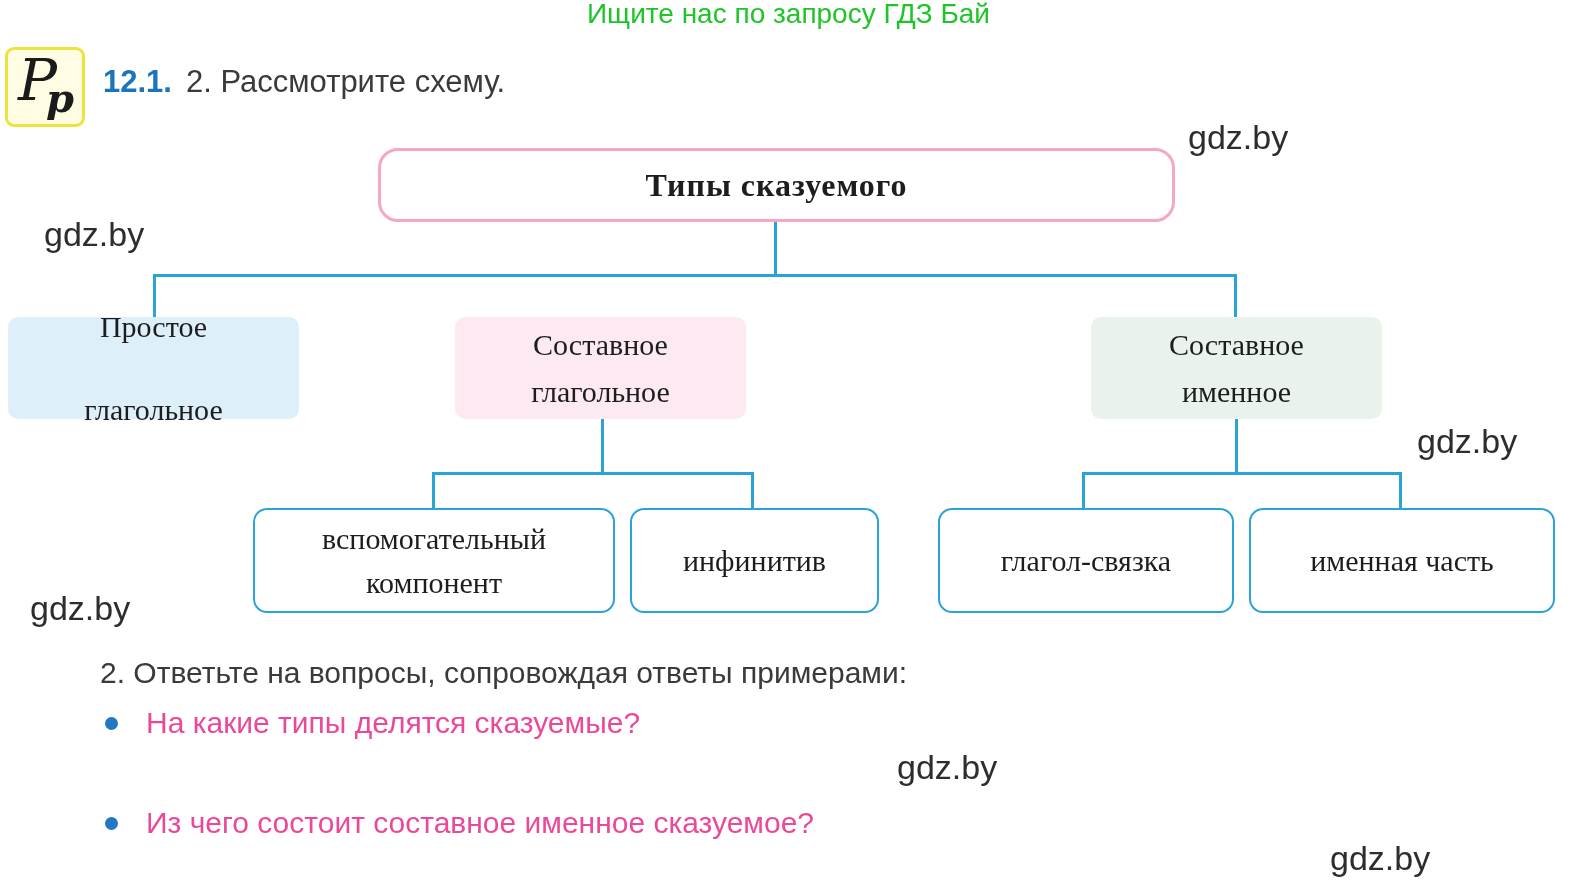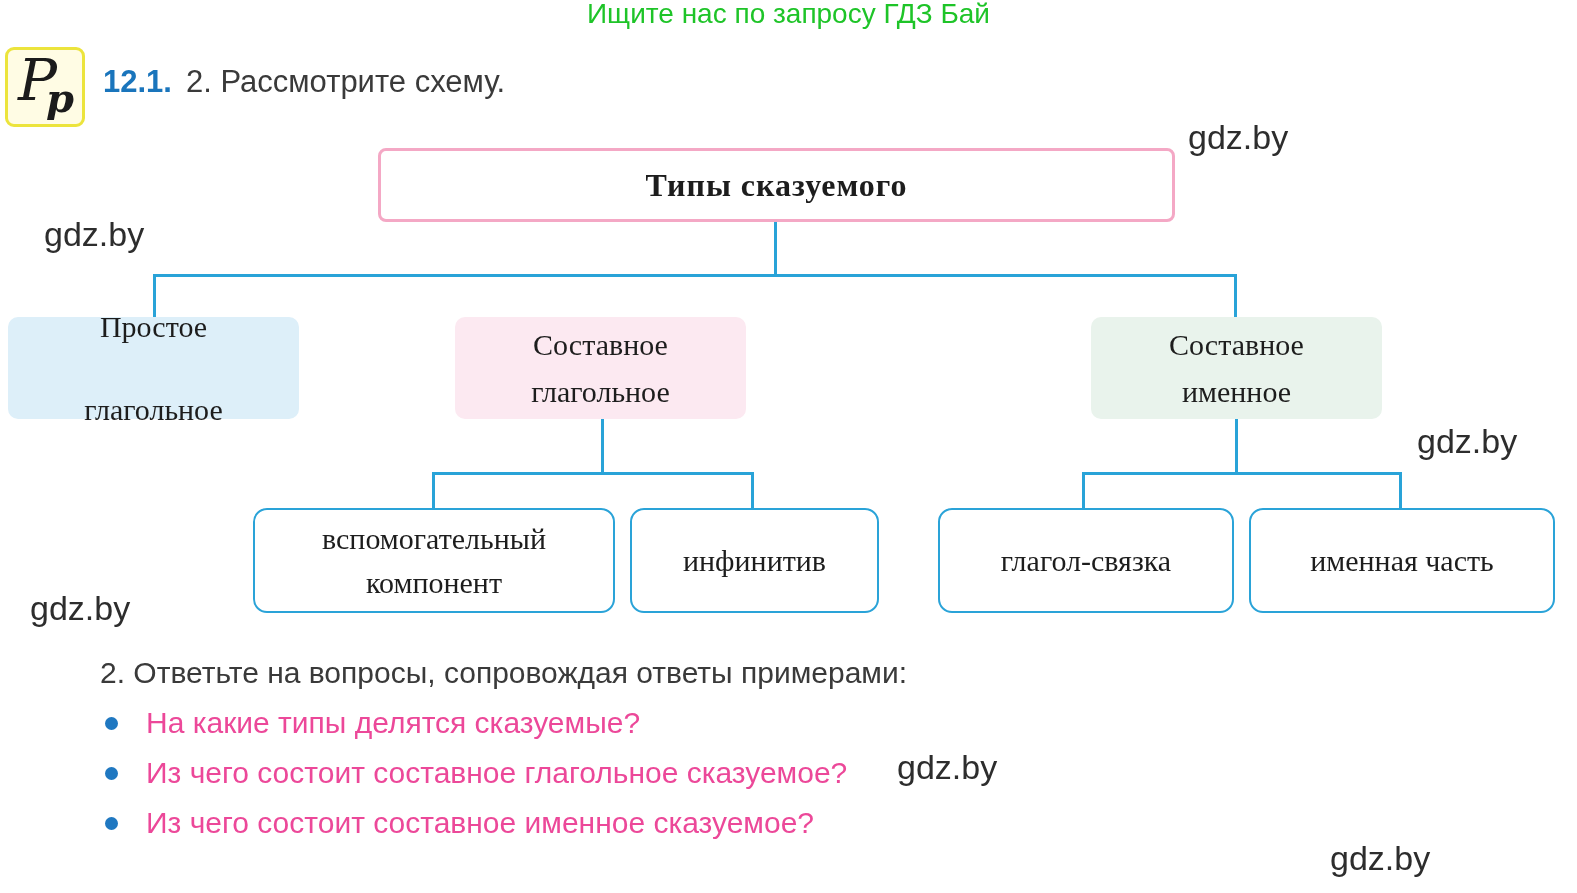--- a/index.html
+++ b/index.html
@@ -20,21 +20,21 @@
   .heading .num{color:#1a75bc;font-weight:700;text-align:right;}
 
   
   .wm{position:absolute;color:#2d2d2d;font-size:34px;margin-top:38px;}
 
   
   .dbox{position:absolute;display:flex;flex-direction:column;justify-content:center;
         align-items:center;text-align:center;
         font-family:"Liberation Serif","DejaVu Serif",serif;color:#1d1d1d;}
   .root-box{left:378px;top:148px;width:791px;height:68px;background:#fff;
-        border:3px solid #f4a8c5;border-radius:8px;font-size:32px;font-weight:700;
+        border:3px solid #f4a8c5;border-radius:20px;font-size:32px;font-weight:700;
         letter-spacing:1px;}
   .lvl1{width:291px;height:102px;border-radius:10px;font-size:30px;line-height:47px;}
   .box-blue {left:8px;   top:317px;background:#ddeff9;gap:36px;}
   .box-pink {left:455px; top:317px;background:#fce9f1;}
   .box-green{left:1091px;top:317px;background:#e9f3ec;}
   .lvl2{height:101px;background:#fff;border:2px solid #2aa3d8;border-radius:14px;
         font-size:30px;line-height:44px;}
   .box-aux {left:253px; top:508px;width:358px;}
   .box-inf {left:630px; top:508px;width:245px;}
   .box-link{left:938px; top:508px;width:292px;}
@@ -122,23 +122,19 @@
   <div class="dbox lvl2 box-nom">
     <span>именная часть</span>
   </div>
 
   <div class="task2-intro">2. Ответьте на вопросы, сопровождая ответы примерами:</div>
 
   <div class="q-row" style="top:706px">
     <span class="bullet"></span>
     <span>На какие типы делятся сказуемые?</span>
   </div>
-  <div class="q-row" style="top:756px">
-    <span class="bullet"></span>
-    <span>Из чего состоит составное глагольное сказуемое?</span>
-  </div>
   <div class="q-row" style="top:806px">
     <span class="bullet"></span>
     <span>Из чего состоит составное именное сказуемое?</span>
   </div>
 
 
 </div>
 
 </body></html>

